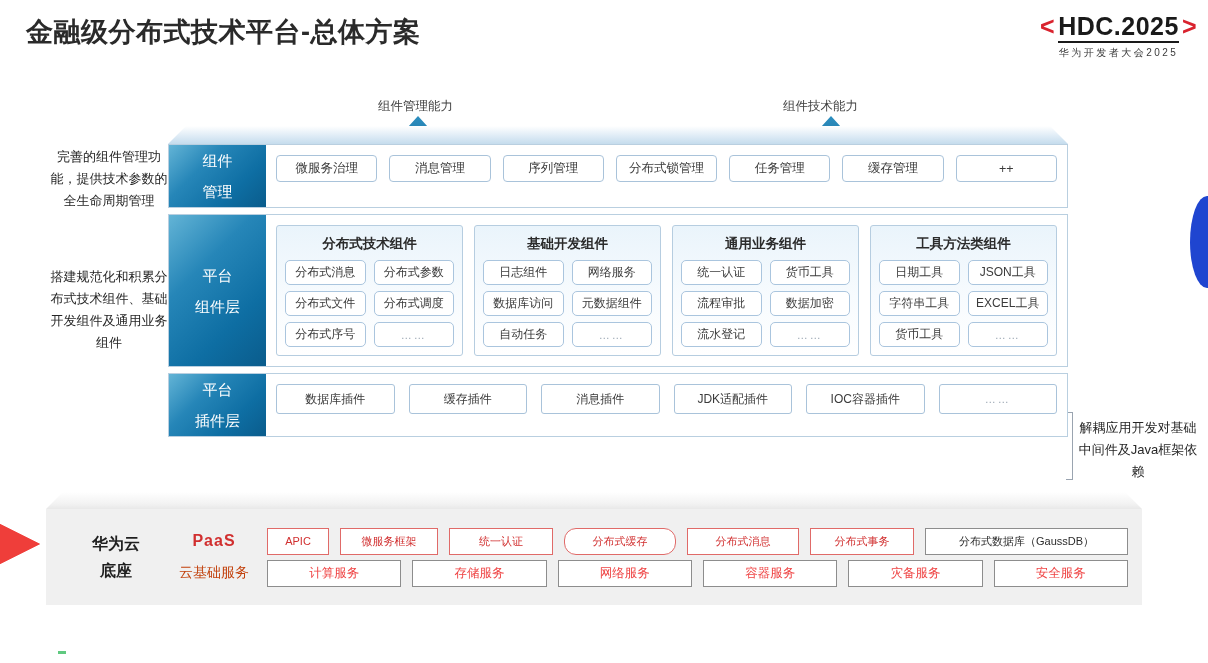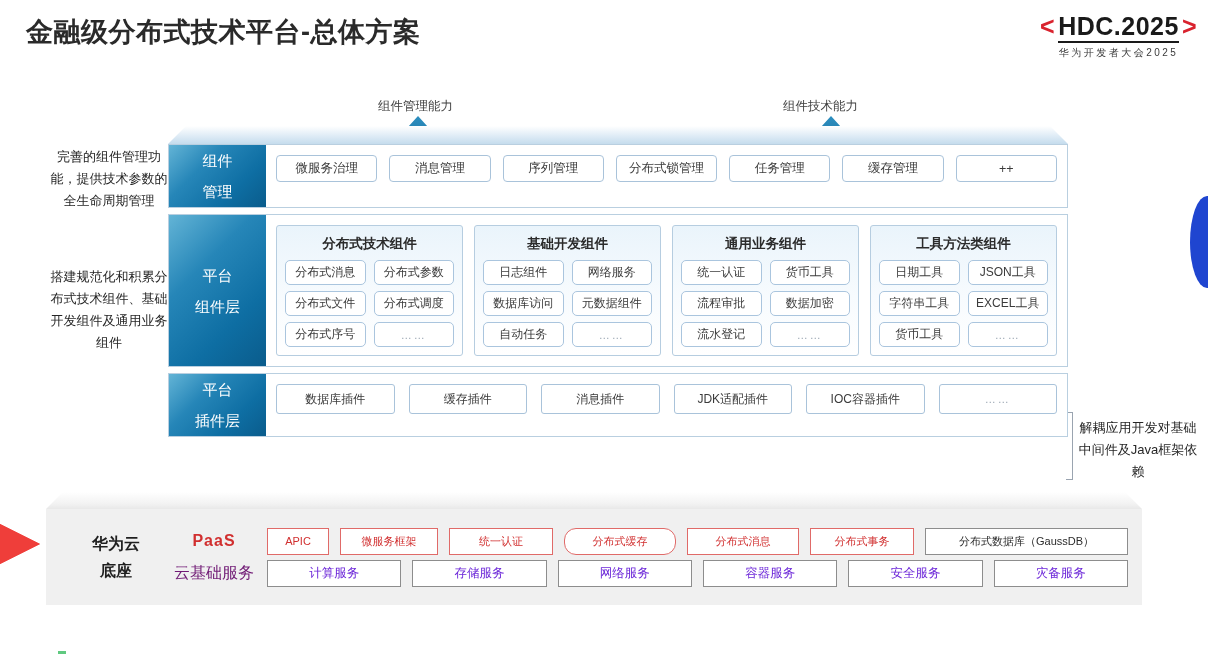--- a/index.html
+++ b/index.html
@@ -143,35 +143,35 @@
   .cloud-inner { display: flex; align-items: center; height: 100%; padding: 0 14px; }
   .cloud-title {
     width: 112px; flex: 0 0 112px; text-align: center;
     font-size: 16px; font-weight: bold; color: #1f1f1f; line-height: 27px;
     white-space: pre-line;
   }
   .cloud-rows { flex: 1 1 auto; }
   .cloud-line { display: flex; align-items: center; gap: 11px; margin: 5px 0; }
   .cloud-line-label {
     width: 84px; flex: 0 0 84px; text-align: center;
-    font-size: 16px; color: #701a75; white-space: nowrap;
+    font-size: 14px; color: #c2410c; white-space: nowrap;
   }
   .cloud-line-label.paas { color: #d12f2f; font-weight: bold; font-size: 16px; letter-spacing: 1px; }
   .paas-items { display: flex; gap: 11px; flex: 1 1 auto; }
   .paas-chip {
     height: 27px; border: 1px solid #e06a68; background: #ffffff;
     display: flex; align-items: center; justify-content: center;
     font-size: 11px; color: #d12f2f; white-space: nowrap; padding: 0 6px;
   }
   .paas-chip.neutral { border-color: #8d8d8d; color: #2b2b2b; }
   .base-items { display: flex; gap: 11px; flex: 1 1 auto; }
   .base-chip {
     flex: 1 1 0; height: 27px; border: 1px solid #8d8d8d; background: #ffffff;
     display: flex; align-items: center; justify-content: center;
-    font-size: 12.5px; color: #6d28d9; white-space: nowrap;
+    font-size: 12.5px; color: #ef4444; white-space: nowrap;
   }
   .green-dot {
     position:absolute; left: 58px; top: 651px; width: 8px; height: 3px;
     background: #44c06a; opacity:.85;
   }
 </style>
 </head>
 <body>
 
 <div id="page">
@@ -335,22 +335,22 @@
           </div>
         </div>
 
         <div class="cloud-line">
           <div class="cloud-line-label">云基础服务</div>
           <div class="base-items">
             <div class="base-chip">计算服务</div>
             <div class="base-chip">存储服务</div>
             <div class="base-chip">网络服务</div>
             <div class="base-chip">容器服务</div>
+            <div class="base-chip">灾备服务</div>
             <div class="base-chip">安全服务</div>
-            <div class="base-chip">灾备服务</div>
           </div>
         </div>
 
       </div>
     </div>
   </div>
 
 </div>
 
 </body></html>

